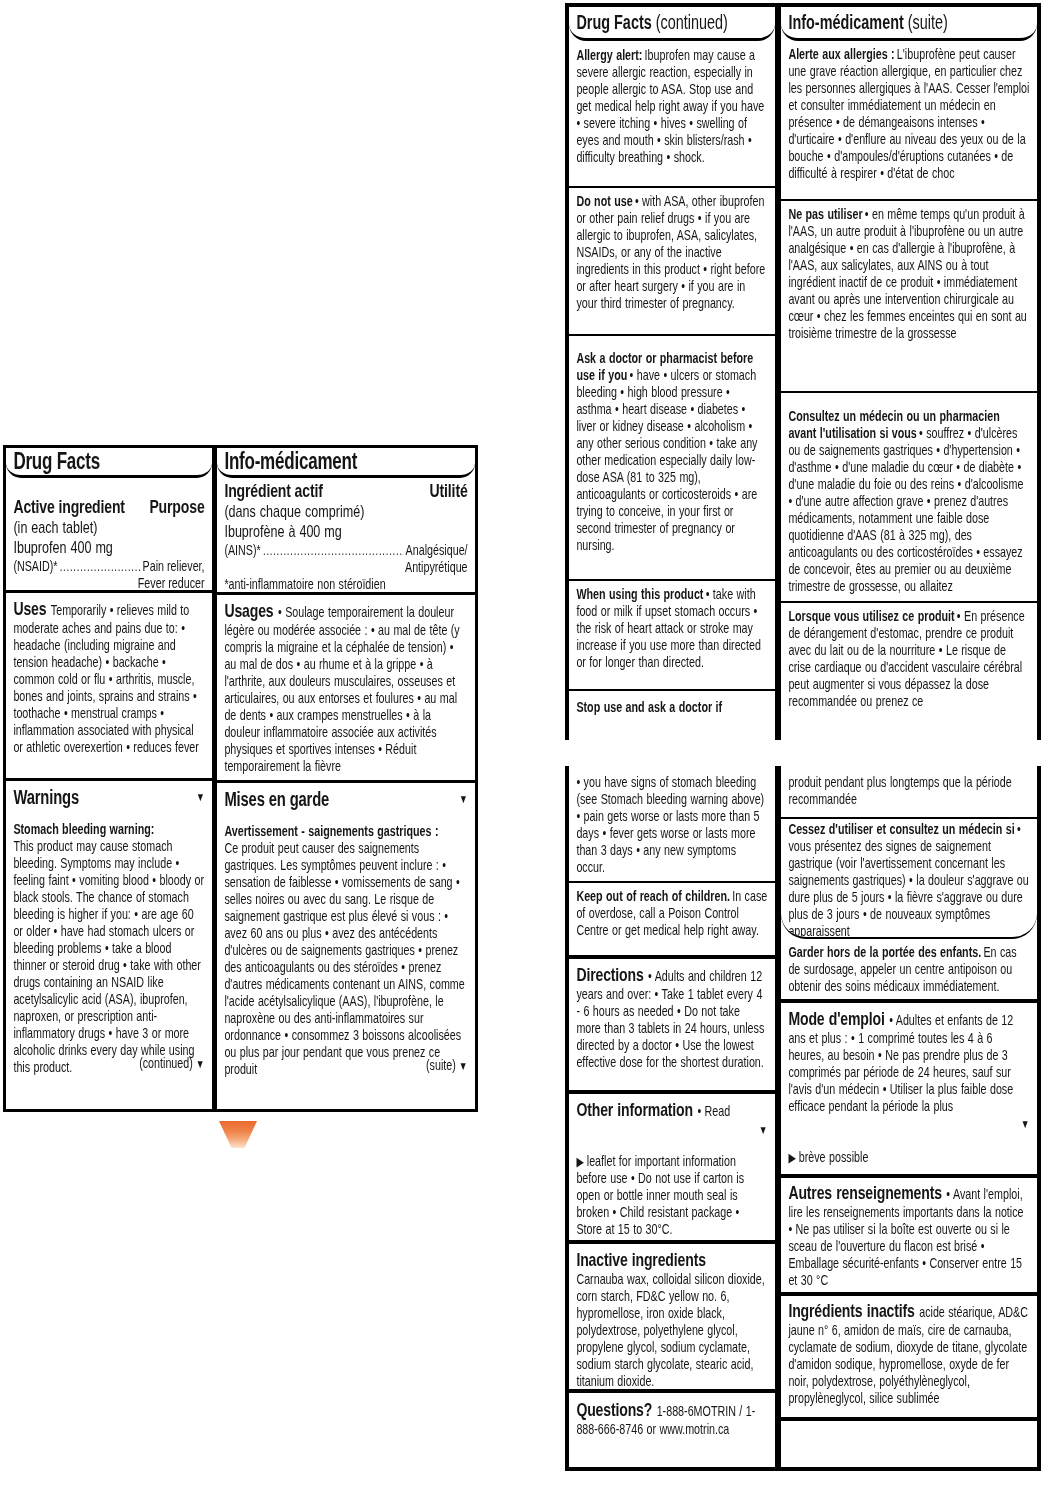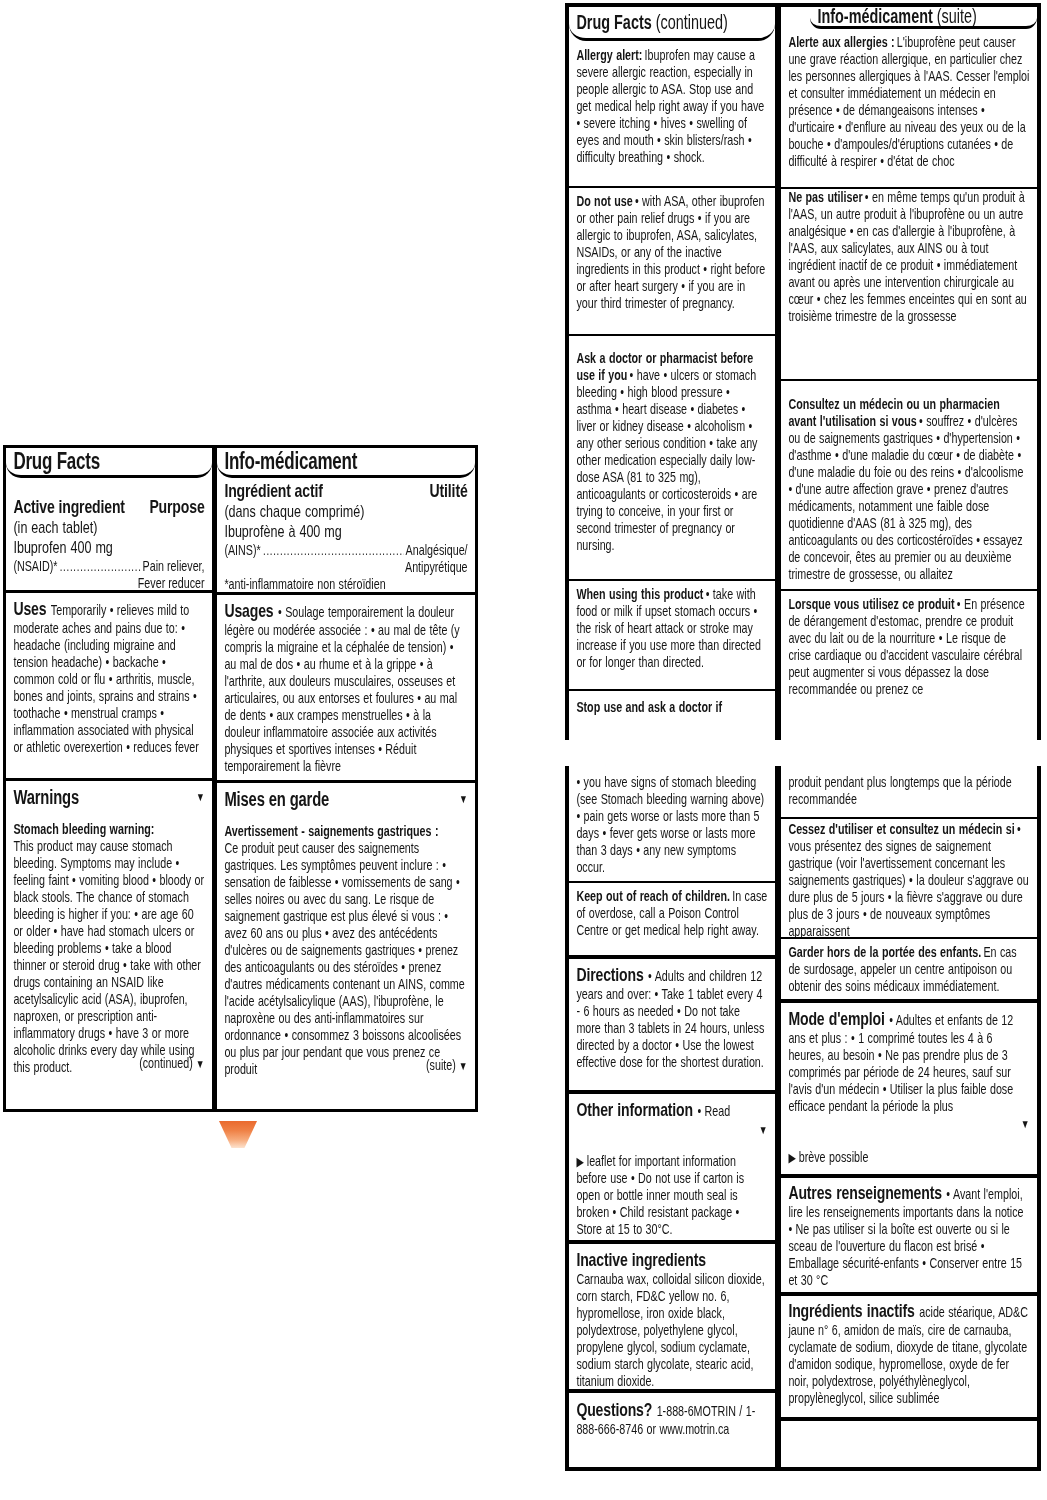--- a/index.html
+++ b/index.html
@@ -146,29 +146,29 @@
           </div>
         </div>
         <div class="sec" style="flex: 1 1 0%; padding-top: 8px;">
           <div class="cx" style="position: static;">
             <div class="para"><span class="b">Stop use and ask a doctor if</span></div>
           </div>
         </div>
       </div>
       <div class="vdiv" style="width: 6px;"></div>
       <div class="col" style="flex: 1 1 0%;">
-        <div class="hcell hdr-md" style="height: 22px; margin-left: 29px;">
+        <div class="hcell hdr-md" style="height: 34px;">
           <div class="cx"><span class="hb">Info-médicament</span><span class="hr"> (suite)</span></div>
         </div>
         <div class="sec" style="height: 160px; border-bottom-width: 2px; padding-top: 5px;">
           <div class="cx" style="position: static;">
             <div class="para"><span class="b">Alerte aux allergies :</span><span class="r">L'ibuprofène peut causer une grave réaction allergique, en particulier chez les personnes allergiques à l'AAS. Cesser l'emploi et consulter immédiatement un médecin en présence • de démangeaisons intenses • d'urticaire • d'enflure au niveau des yeux ou de la bouche • d'ampoules/d'éruptions cutanées • de difficulté à respirer • d'état de choc</span></div>
           </div>
         </div>
-        <div class="sec" style="height: 192px; border-bottom-width: 2px; ">
+        <div class="sec" style="height: 192px; border-bottom-width: 2px; padding-top: 5px;">
           <div class="cx" style="position: static;">
             <div class="para"><span class="b">Ne pas utiliser</span><span class="r">• en même temps qu'un produit à l'AAS, un autre produit à l'ibuprofène ou un autre analgésique • en cas d'allergie à l'ibuprofène, à l'AAS, aux salicylates, aux AINS ou à tout ingrédient inactif de ce produit • immédiatement avant ou après une intervention chirurgicale au cœur • chez les femmes enceintes qui en sont au troisième trimestre de la grossesse</span></div>
           </div>
         </div>
         <div class="sec" style="height: 210px; border-bottom-width: 2px; padding-top: 15px;">
           <div class="cx" style="position: static;">
             <div class="para"><span class="b">Consultez un médecin ou un pharmacien avant l'utilisation si vous</span><span class="r">• souffrez • d'ulcères ou de saignements gastriques • d'hypertension • d'asthme • d'une maladie du cœur • de diabète • d'une maladie du foie ou des reins • d'alcoolisme • d'une autre affection grave • prenez d'autres médicaments, notamment une faible dose quotidienne d'AAS (81 à 325 mg), des anticoagulants ou des corticostéroïdes • essayez de concevoir, êtes au premier ou au deuxième trimestre de grossesse, ou allaitez</span></div>
           </div>
         </div>
         <div class="sec" style="flex: 1 1 0%; padding-top: 5px;">
@@ -215,21 +215,21 @@
           </div>
         </div>
       </div>
       <div class="vdiv" style="width: 6px;"></div>
       <div class="col" style="flex: 1 1 0%;">
         <div class="sec" style="height: 53px; border-bottom-width: 2px; padding-top: 8px;">
           <div class="cx" style="position: static;">
             <div class="para"><span class="r">produit pendant plus longtemps que la période recommandée</span></div>
           </div>
         </div>
-        <div class="sec" style="height: 120px; border-bottom-width: 2px; padding-top: 2px;">
+        <div class="sec" style="height: 120px; border-bottom-width: 2px; padding-top: 2px; border-radius: 25px;">
           <div class="cx" style="position: static;">
             <div class="para"><span class="b">Cessez d'utiliser et consultez un médecin si</span><span class="r">• vous présentez des signes de saignement gastrique (voir l'avertissement concernant les saignements gastriques) • la douleur s'aggrave ou dure plus de 5 jours • la fièvre s'aggrave ou dure plus de 3 jours • de nouveaux symptômes apparaissent</span></div>
           </div>
         </div>
         <div class="sec" style="height: 64px; border-bottom-width: 4px; padding-top: 5px;">
           <div class="cx" style="position: static;">
             <div class="para"><span class="b">Garder hors de la portée des enfants.</span><span class="r">En cas de surdosage, appeler un centre antipoison ou obtenir des soins médicaux immédiatement.</span></div>
           </div>
         </div>
         <div class="sec" style="height: 175px; border-bottom-width: 4px; padding-top: 5px;">

